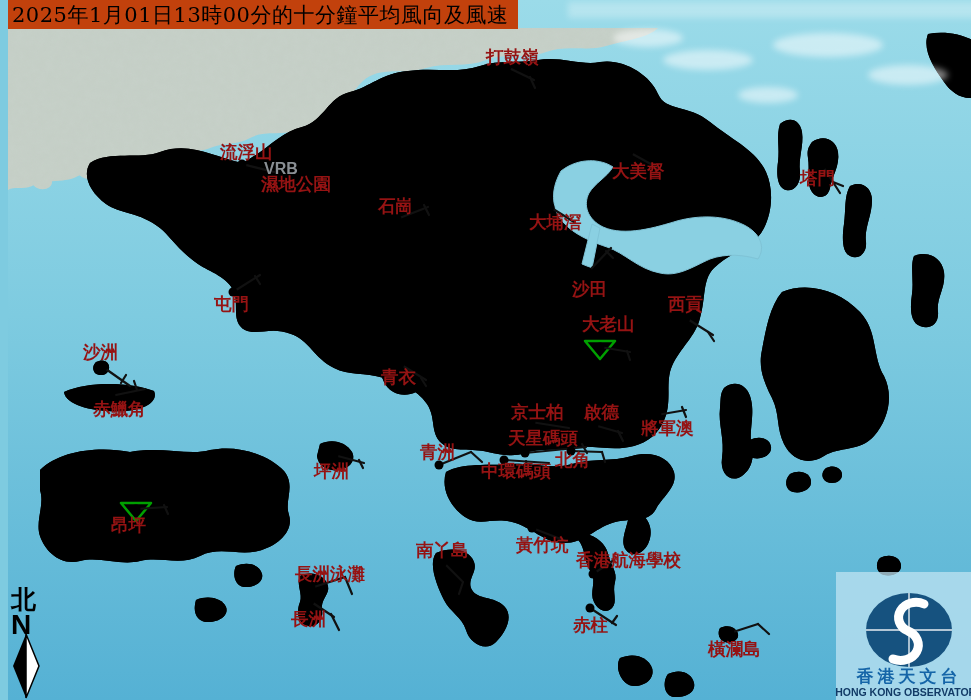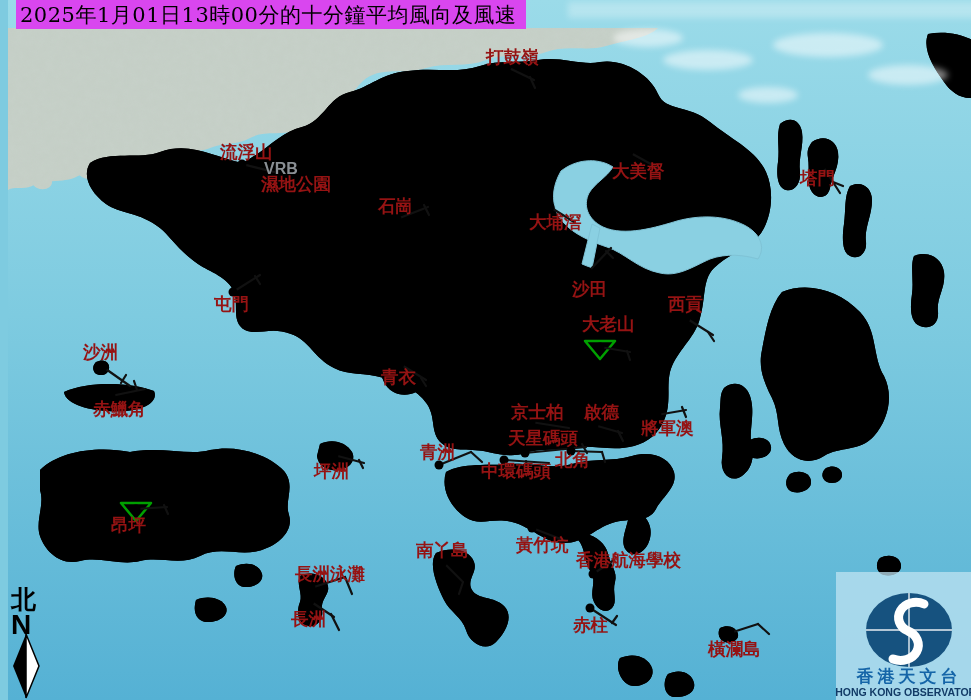--- a/index.html
+++ b/index.html
@@ -3,21 +3,21 @@
 <meta charset="utf-8">
 <style>
   html,body{margin:0;padding:0;}
   body{width:971px;height:700px;overflow:hidden;position:relative;
        font-family:"DejaVu Serif",serif;background:#7ecbe0;}
   #stage{position:absolute;left:0;top:0;width:971px;height:700px;padding-left:8px;}
   svg{display:block;}
   .waterOver{fill:#8ad0e2;stroke:#7fc3d6;stroke-width:1;}
   .satBase{fill:#c7d1c9;}
   .cloud{fill:#ffffff;}
-  .title-bar{position:absolute;left:16px;top:0;height:29px;background:#d946ef;
+  .title-bar{position:absolute;left:8px;top:0;height:29px;background:#c2410c;
      display:flex;align-items:center;padding:0 10px 0 4px;z-index:30;}
   .title-bar span{font-size:21px;color:#000;white-space:nowrap;letter-spacing:.5px;}
   .station-label{font-family:"DejaVu Serif",serif;font-size:17.5px;font-weight:bold;}
   .vrb-label{font-family:"Liberation Sans",sans-serif;font-size:16px;font-weight:bold;fill:#8a8f94;}
   .compass-cn{font-family:"DejaVu Serif",serif;font-size:25px;font-weight:bold;fill:#000;}
   .compass-n{font-family:"Liberation Sans",sans-serif;font-size:28px;font-weight:bold;fill:#000;}
   .logo-cn{font-family:"DejaVu Serif",serif;font-size:17px;font-weight:bold;letter-spacing:4px;}
   .logo-en{font-family:"Liberation Sans",sans-serif;font-size:10.5px;font-weight:bold;}
 </style>
 </head>

